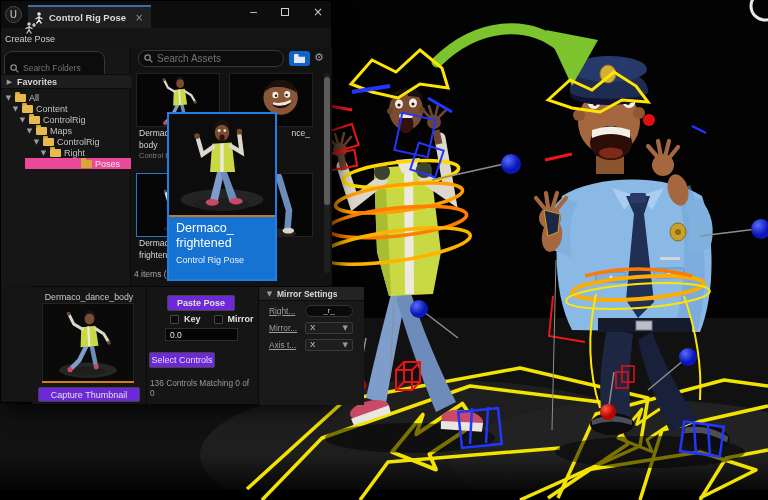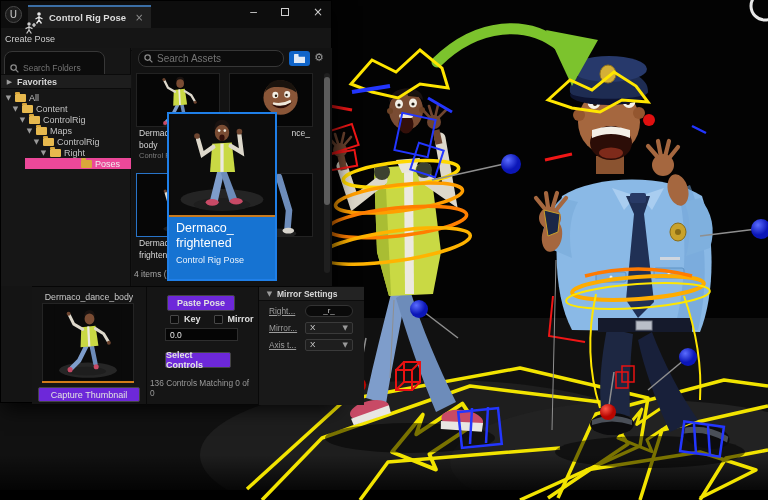--- a/index.html
+++ b/index.html
@@ -55,21 +55,21 @@
   .vdiv{position:absolute;top:0;width:1px;height:118px;background:#090909;}
   .selname{position:absolute;left:0;top:5px;width:114px;text-align:center;color:#c9c9c9;font-size:8.8px;}
   .bigthumb{position:absolute;left:10px;top:16px;width:92px;height:80px;background:#0a0a0a;border:1px solid #242424;overflow:hidden;}
   .bigbar{position:absolute;left:10px;top:94px;width:92px;height:2px;background:#d17b19;}
   .btn{background:#6d28d9;border:1px solid #444;border-radius:2px;color:#e2e2e2;font-size:9px;display:flex;align-items:center;justify-content:center;}
   .capture{position:absolute;left:6px;top:100px;width:102px;height:15px;}
   .paste{position:absolute;left:135px;top:8px;width:68px;height:16px;font-weight:bold;}
   .chkrow{position:absolute;left:138px;top:27px;display:flex;align-items:center;gap:5px;color:#e0e0e0;font-size:9px;font-weight:bold;}
   .chk{width:9px;height:9px;background:#0c0c0c;border:1px solid #474747;border-radius:1px;}
   .blend{position:absolute;left:133px;top:41px;width:73px;height:13px;background:#050505;border:1px solid #2e2e2e;color:#e6e6e6;font-size:8.5px;padding:0 4px;outline:none;}
-  .selctl{position:absolute;left:133px;top:65px;width:66px;height:16px;font-weight:bold;}
+  .selctl{position:absolute;left:117px;top:65px;width:66px;height:16px;font-weight:normal;}
   .matchtxt{position:absolute;left:118px;top:91px;width:106px;color:#9a9a9a;font-size:8.3px;line-height:10px;}
 
   .mirrorpanel{position:absolute;left:227px;top:0;width:105px;height:118px;background:#191919;}
   .mshead{height:14px;background:#232323;border-bottom:1px solid #0c0c0c;display:flex;align-items:center;gap:4px;padding-left:7px;color:#d8d8d8;font-size:8.5px;font-weight:bold;}
   .msrow{display:flex;align-items:center;height:15px;margin-top:2px;padding-left:10px;gap:4px;}
   .mslabel{width:32px;color:#9d9d9d;font-size:8.3px;white-space:nowrap;overflow:hidden;text-decoration:underline;}
   .msinput{width:48px;height:12px;background:#0a0a0a;border:1px solid #333;border-radius:6px;color:#cfcfcf;font-size:8px;text-align:center;outline:none;padding:0;}
   .msselect{width:48px;height:12px;background:#1e1e1e;border:1px solid #3a3a3a;border-radius:2px;color:#d8d8d8;font-size:8px;display:flex;align-items:center;justify-content:space-between;padding:0 4px;}
   .msselect .cv{color:#9a9a9a;font-size:7px;}
 

